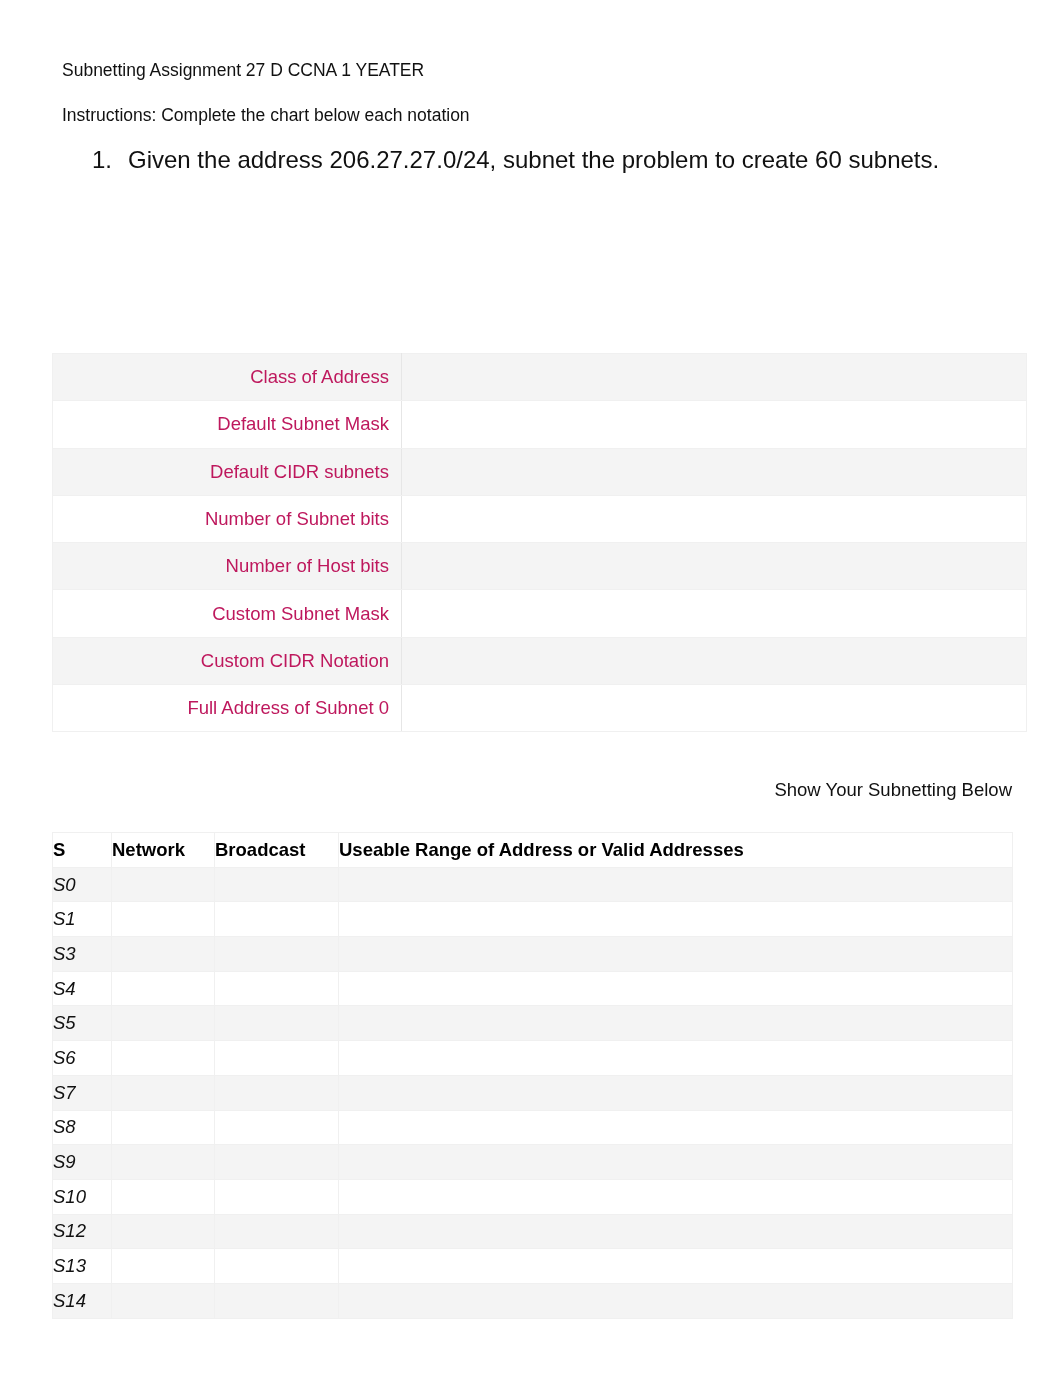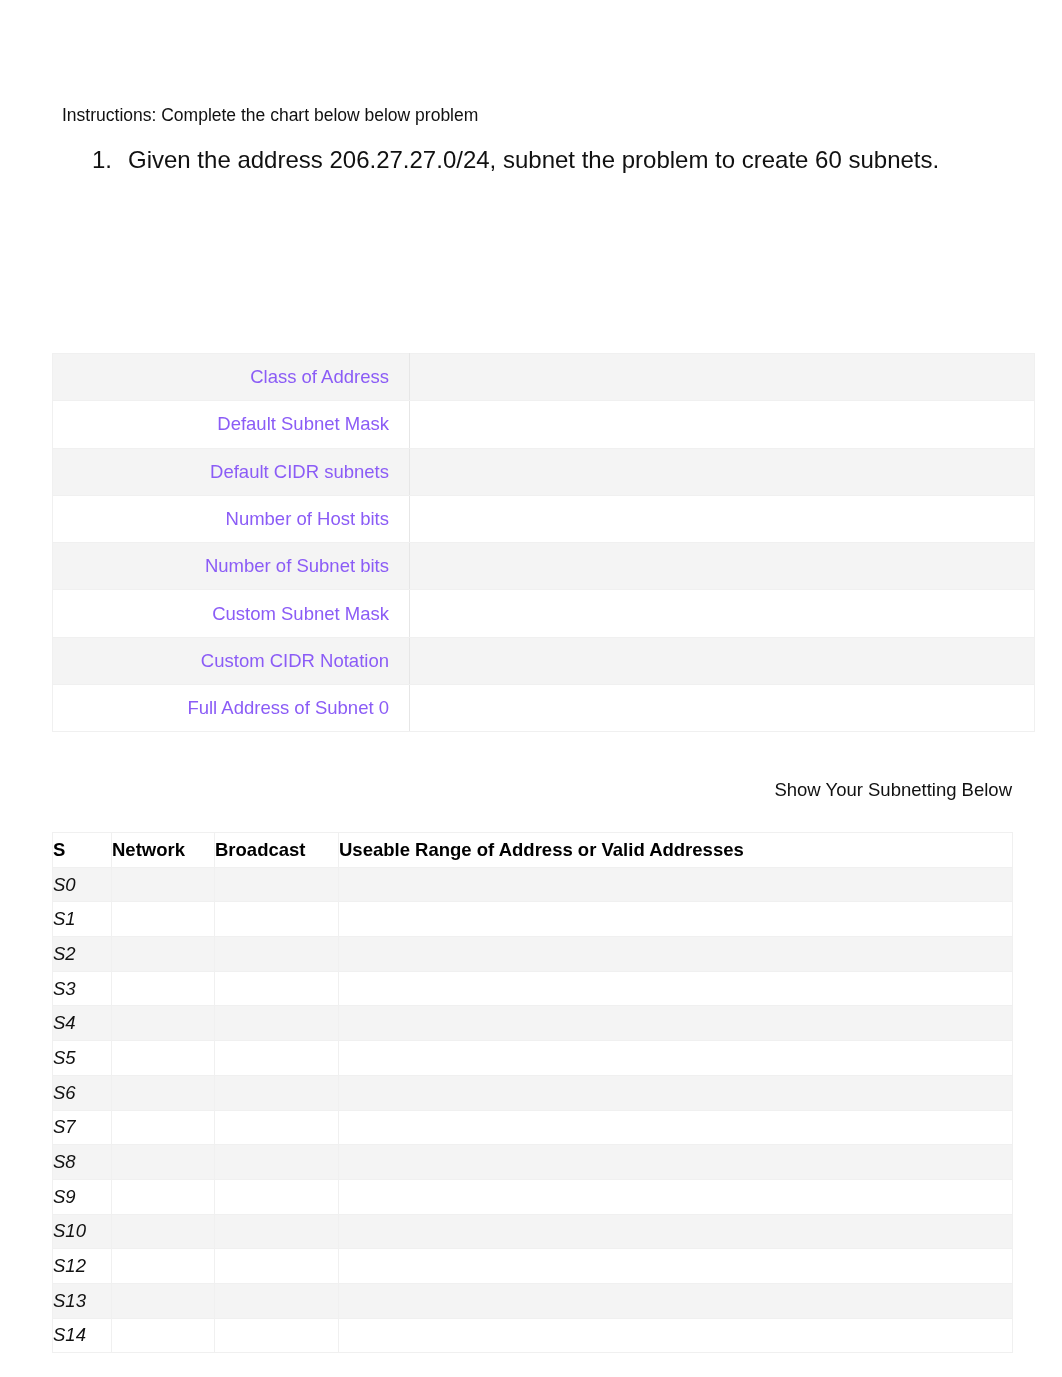--- a/index.html
+++ b/index.html
@@ -76,23 +76,23 @@
     border: 1px solid #f0f0f0;
     vertical-align: middle;
     background: #ffffff;
   }
   .chart-table tr:nth-child(odd) td {
     background: #f4f4f4;
   }
   .chart-table td.label-cell {
     width: 336px;
     text-align: right;
-    padding-right: 20px;
-    font-size: 18.5px;
-    color: #8b5cf6;
+    padding-right: 12px;
+    font-size: 18.5px;
+    color: #be185d;
     border-right: 1px solid #e6e6e6;
     white-space: nowrap;
   }
   .chart-table td.value-cell {
     width: 624px;
   }
 
   
   .subnet-caption {
     position: absolute;
@@ -143,47 +143,48 @@
   .col-s      { width: 58px;  padding-left: 8px; }
   .col-net    { width: 102px; padding-left: 12px; }
   .col-bcast  { width: 123px; padding-left: 10px; }
   .col-range  { width: 673px; padding-left: 10px; }
 </style>
 </head>
 <body>
 
 <div class="page">
 
-
-  <div class="doc-instructions">Instructions: Complete the chart below below problem</div>
+  <div class="doc-title">Subnetting Assignment 27 D CCNA 1 YEATER</div>
+
+  <div class="doc-instructions">Instructions: Complete the chart below each notation</div>
 
   <div class="problem-item">
     <span class="problem-marker">1.</span><span>Given the address 206.27.27.0/24, subnet the problem to create 60 subnets.</span>
   </div>
 
   <table class="chart-table">
     <tbody>
         <tr>
           <td class="label-cell">Class of Address</td>
           <td class="value-cell"></td>
         </tr>
         <tr>
           <td class="label-cell">Default Subnet Mask</td>
           <td class="value-cell"></td>
         </tr>
         <tr>
           <td class="label-cell">Default CIDR subnets</td>
           <td class="value-cell"></td>
         </tr>
         <tr>
+          <td class="label-cell">Number of Subnet bits</td>
+          <td class="value-cell"></td>
+        </tr>
+        <tr>
           <td class="label-cell">Number of Host bits</td>
-          <td class="value-cell"></td>
-        </tr>
-        <tr>
-          <td class="label-cell">Number of Subnet bits</td>
           <td class="value-cell"></td>
         </tr>
         <tr>
           <td class="label-cell">Custom Subnet Mask</td>
           <td class="value-cell"></td>
         </tr>
         <tr>
           <td class="label-cell">Custom CIDR Notation</td>
           <td class="value-cell"></td>
         </tr>
@@ -210,26 +211,20 @@
           <td class="col-bcast"></td>
           <td class="col-range"></td>
         </tr>
         <tr>
           <td class="col-s">S1</td>
           <td class="col-net"></td>
           <td class="col-bcast"></td>
           <td class="col-range"></td>
         </tr>
         <tr>
-          <td class="col-s">S2</td>
-          <td class="col-net"></td>
-          <td class="col-bcast"></td>
-          <td class="col-range"></td>
-        </tr>
-        <tr>
           <td class="col-s">S3</td>
           <td class="col-net"></td>
           <td class="col-bcast"></td>
           <td class="col-range"></td>
         </tr>
         <tr>
           <td class="col-s">S4</td>
           <td class="col-net"></td>
           <td class="col-bcast"></td>
           <td class="col-range"></td>

